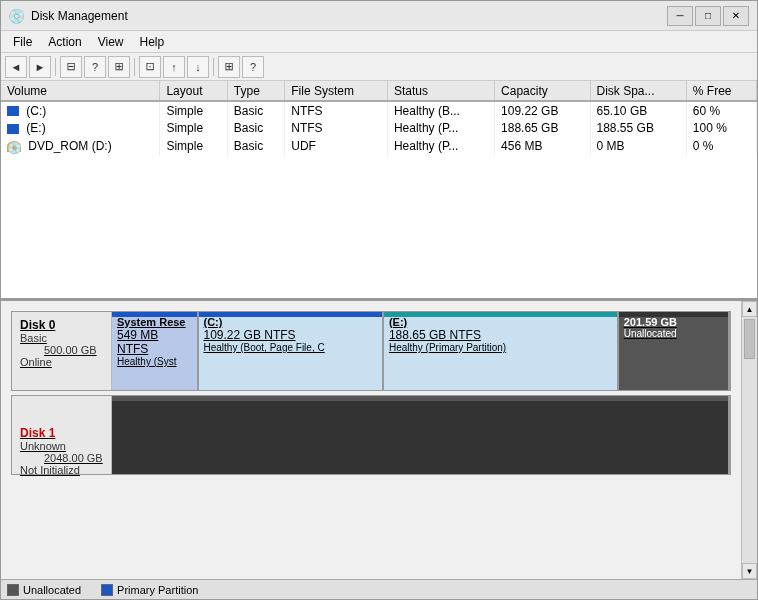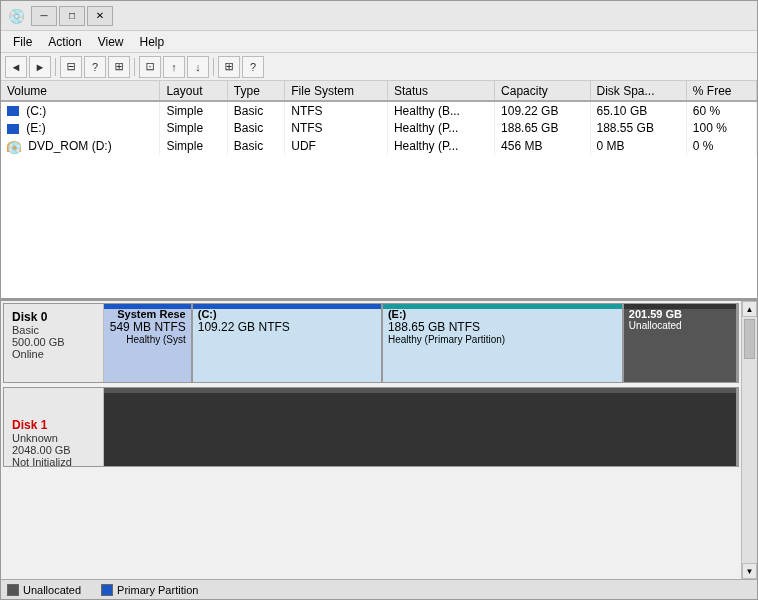--- a/index.html
+++ b/index.html
@@ -132,40 +132,41 @@
       padding: 1px 6px;
       border-right: 1px solid #eee;
       white-space: nowrap;
       overflow: hidden;
     }
     
     .disk-map-area {
       flex: 1;
       overflow-y: scroll;
       background: #f0f0f0;
-      padding: 2px;
+      padding: 10px;
+      text-decoration: underline;
     }
     .disk-row {
       display: flex;
       height: 80px;
       margin-bottom: 4px;
       border: 1px solid #999;
       background: #f0f0f0;
     }
     .disk-label {
       width: 100px;
       min-width: 100px;
       padding: 6px 8px;
       border-right: 1px solid #bbb;
       font-size: 11px;
       background: #e8e8e8;
     }
     .disk-label .disk-name { font-weight: bold; font-size: 12px; }
     .disk-label .disk-type { color: #333; }
-    .disk-label .disk-size { color: #333; }
+    .disk-label .disk-size { color: #333; margin-left: 24px; }
     .disk-label .disk-status { color: #333; }
     .disk-partitions {
       flex: 1;
       display: flex;
       position: relative;
     }
     .partition {
       height: 100%;
       border-right: 2px solid #999;
       display: flex;
@@ -247,20 +248,21 @@
       margin: 2px;
     }
   </style>
 </head>
 <body>
 
 <div class="window">
 
   <div class="title-bar">
     <div class="title-bar-icon">💿</div>
+    <span class="title-bar-text">Disk Management</span>
     <div class="title-bar-controls">
       <div class="title-btn">─</div>
       <div class="title-btn">□</div>
       <div class="title-btn close">✕</div>
     </div>
   </div>
 
   <div class="menu-bar">
     <div class="menu-item">File</div>
     <div class="menu-item">Action</div>
@@ -349,31 +351,32 @@
 
         <div class="disk-row">
           <div class="disk-label">
             <div class="disk-name">Disk 0</div>
             <div class="disk-type">Basic</div>
             <div class="disk-size">500.00 GB</div>
             <div class="disk-status">Online</div>
           </div>
           <div class="disk-partitions">
 
-            <div class="partition part-system" style="width:14%;cursor:default;align-items:flex-end;">
+            <div class="partition part-system" style="width:14%;cursor:default;">
               <div class="partition-bar bar-blue"></div>
               <div class="partition-name">System Rese</div>
               <div class="partition-size">549 MB NTFS</div>
               <div class="partition-status">Healthy (Syst</div>
             </div>
 
             <div class="partition part-boot" style="width:30%;cursor:default;">
               <div class="partition-bar bar-blue"></div>
               <div class="partition-name">(C:)</div>
               <div class="partition-size">109.22 GB NTFS</div>
+              <div class="partition-status">Healthy (Boot, Page File, C</div>
             </div>
 
             <div class="partition part-data" style="width:38%;cursor:default;">
               <div class="partition-bar bar-teal"></div>
               <div class="partition-name">(E:)</div>
               <div class="partition-size">188.65 GB NTFS</div>
               <div class="partition-status">Healthy (Primary Partition)</div>
             </div>
 
             <div class="partition" style="width:18%;background:#555;color:#fff;cursor:default;">

